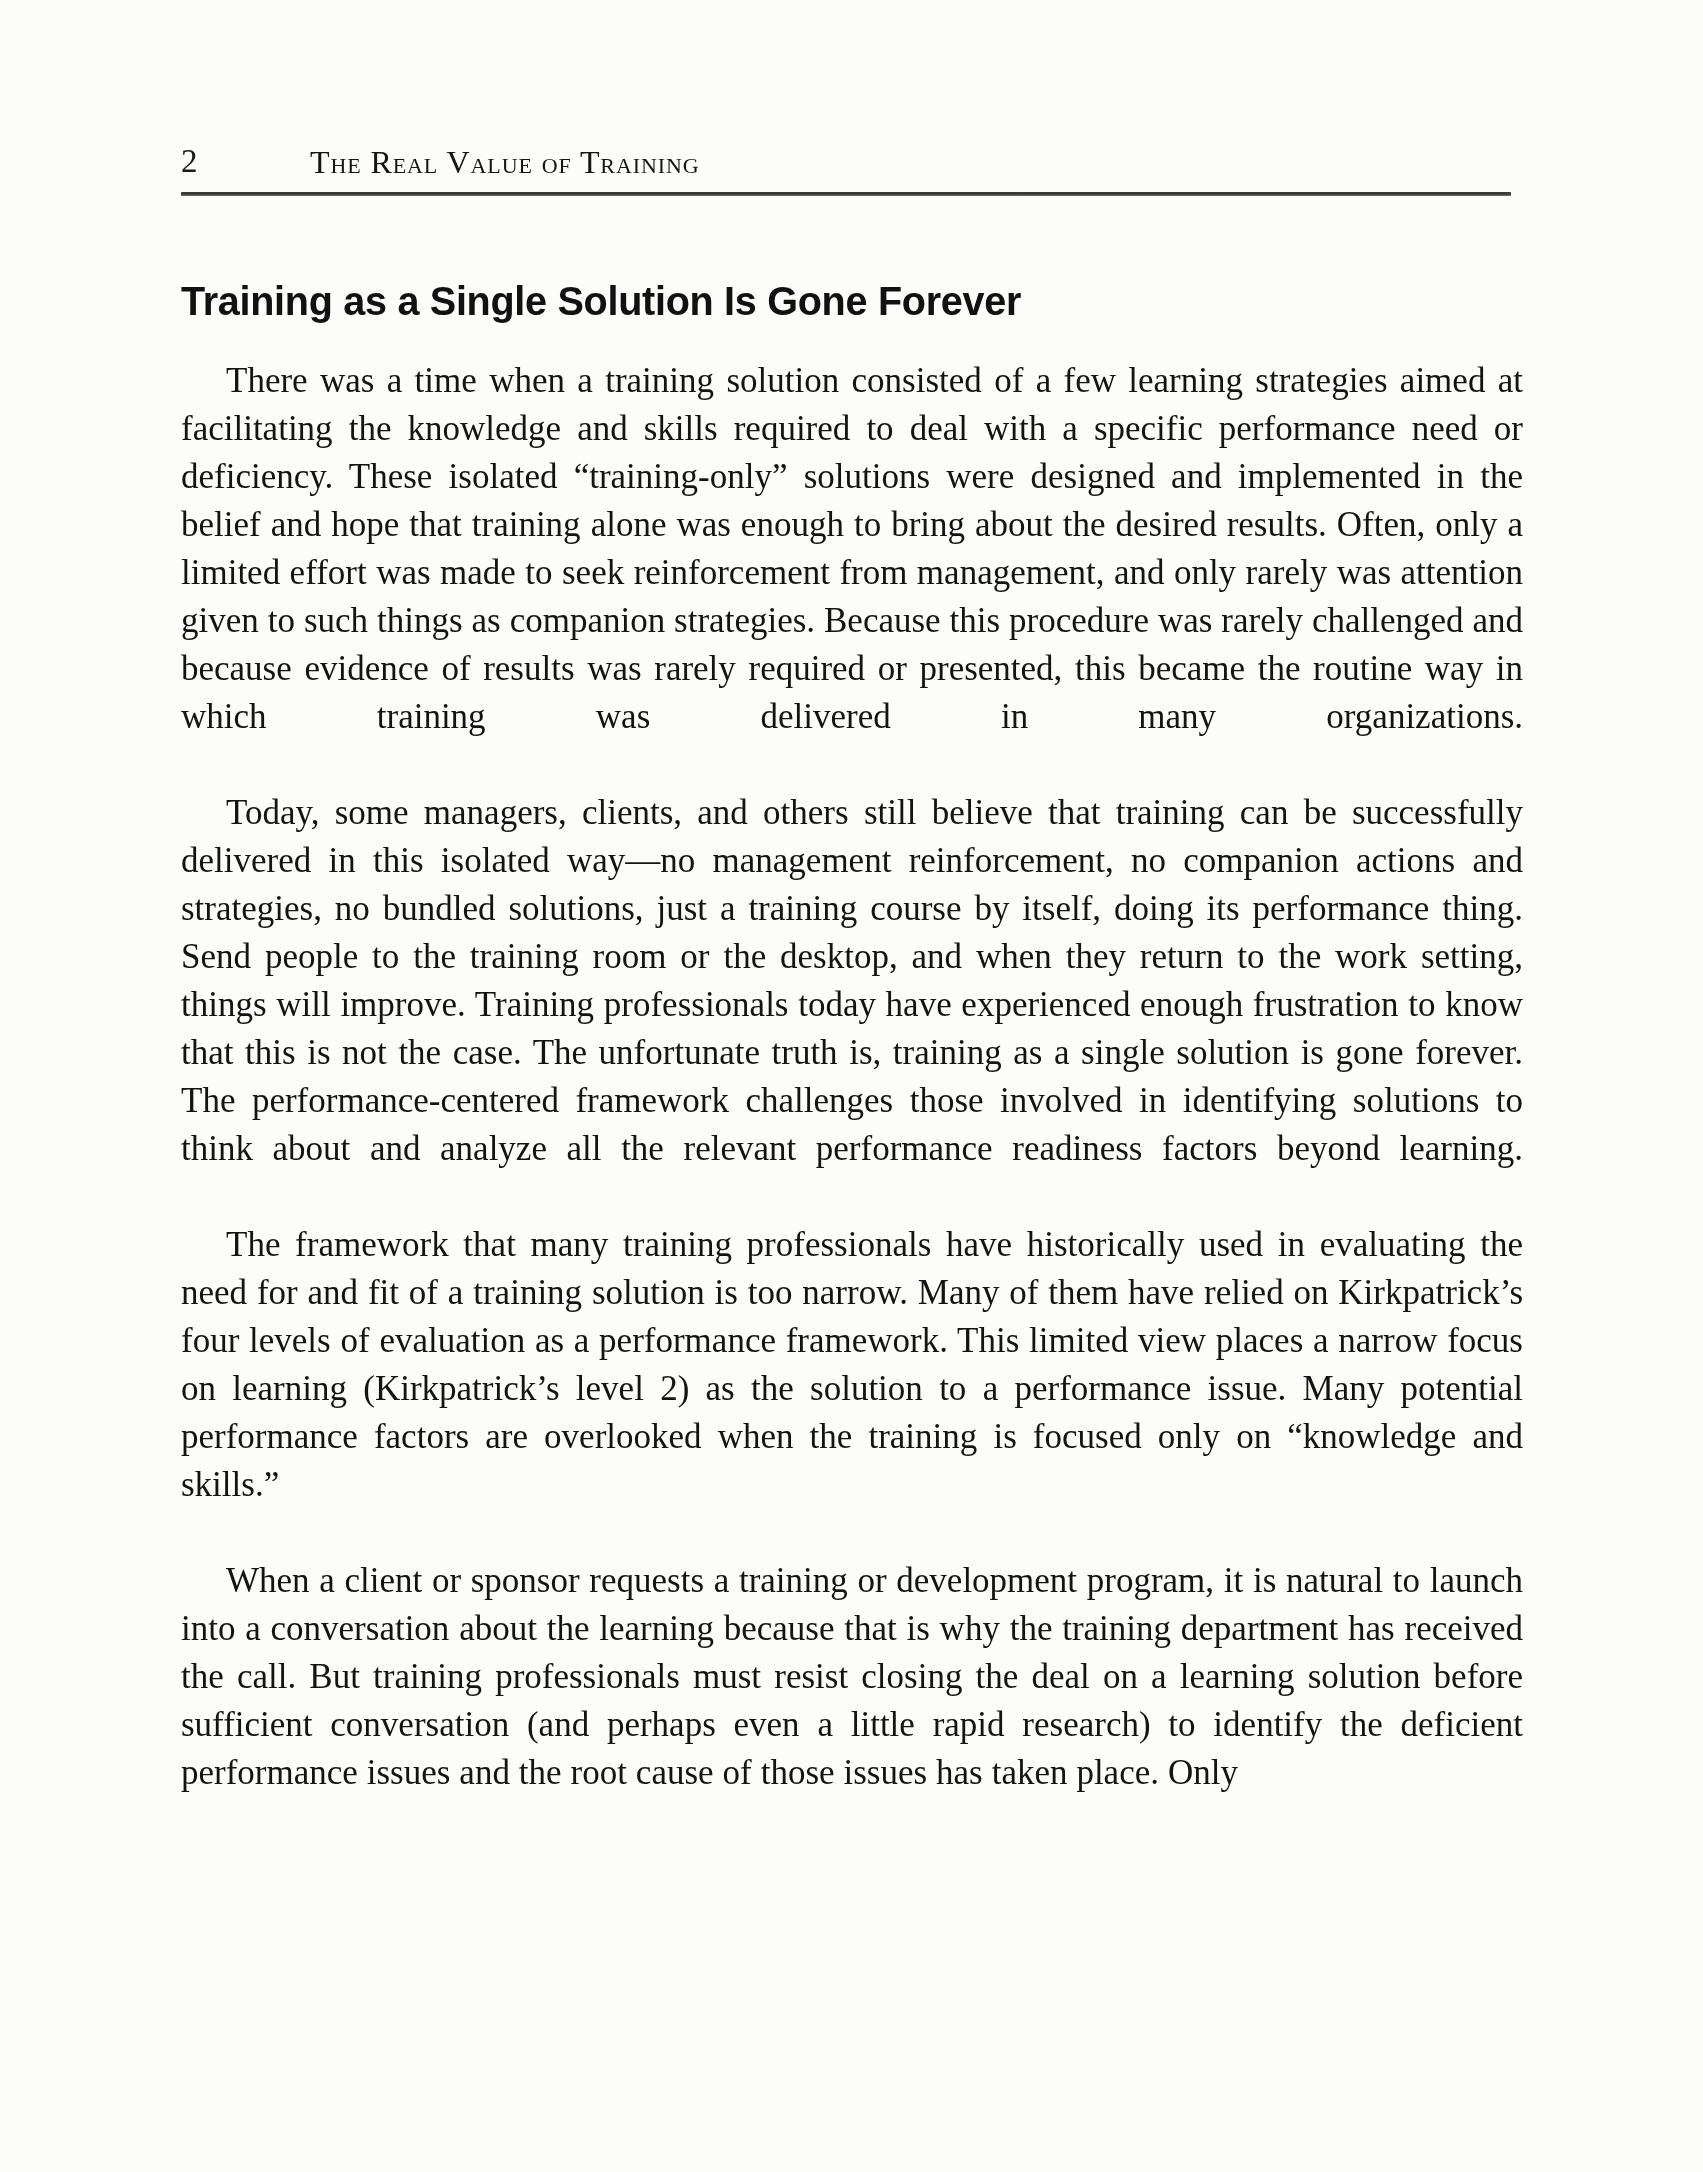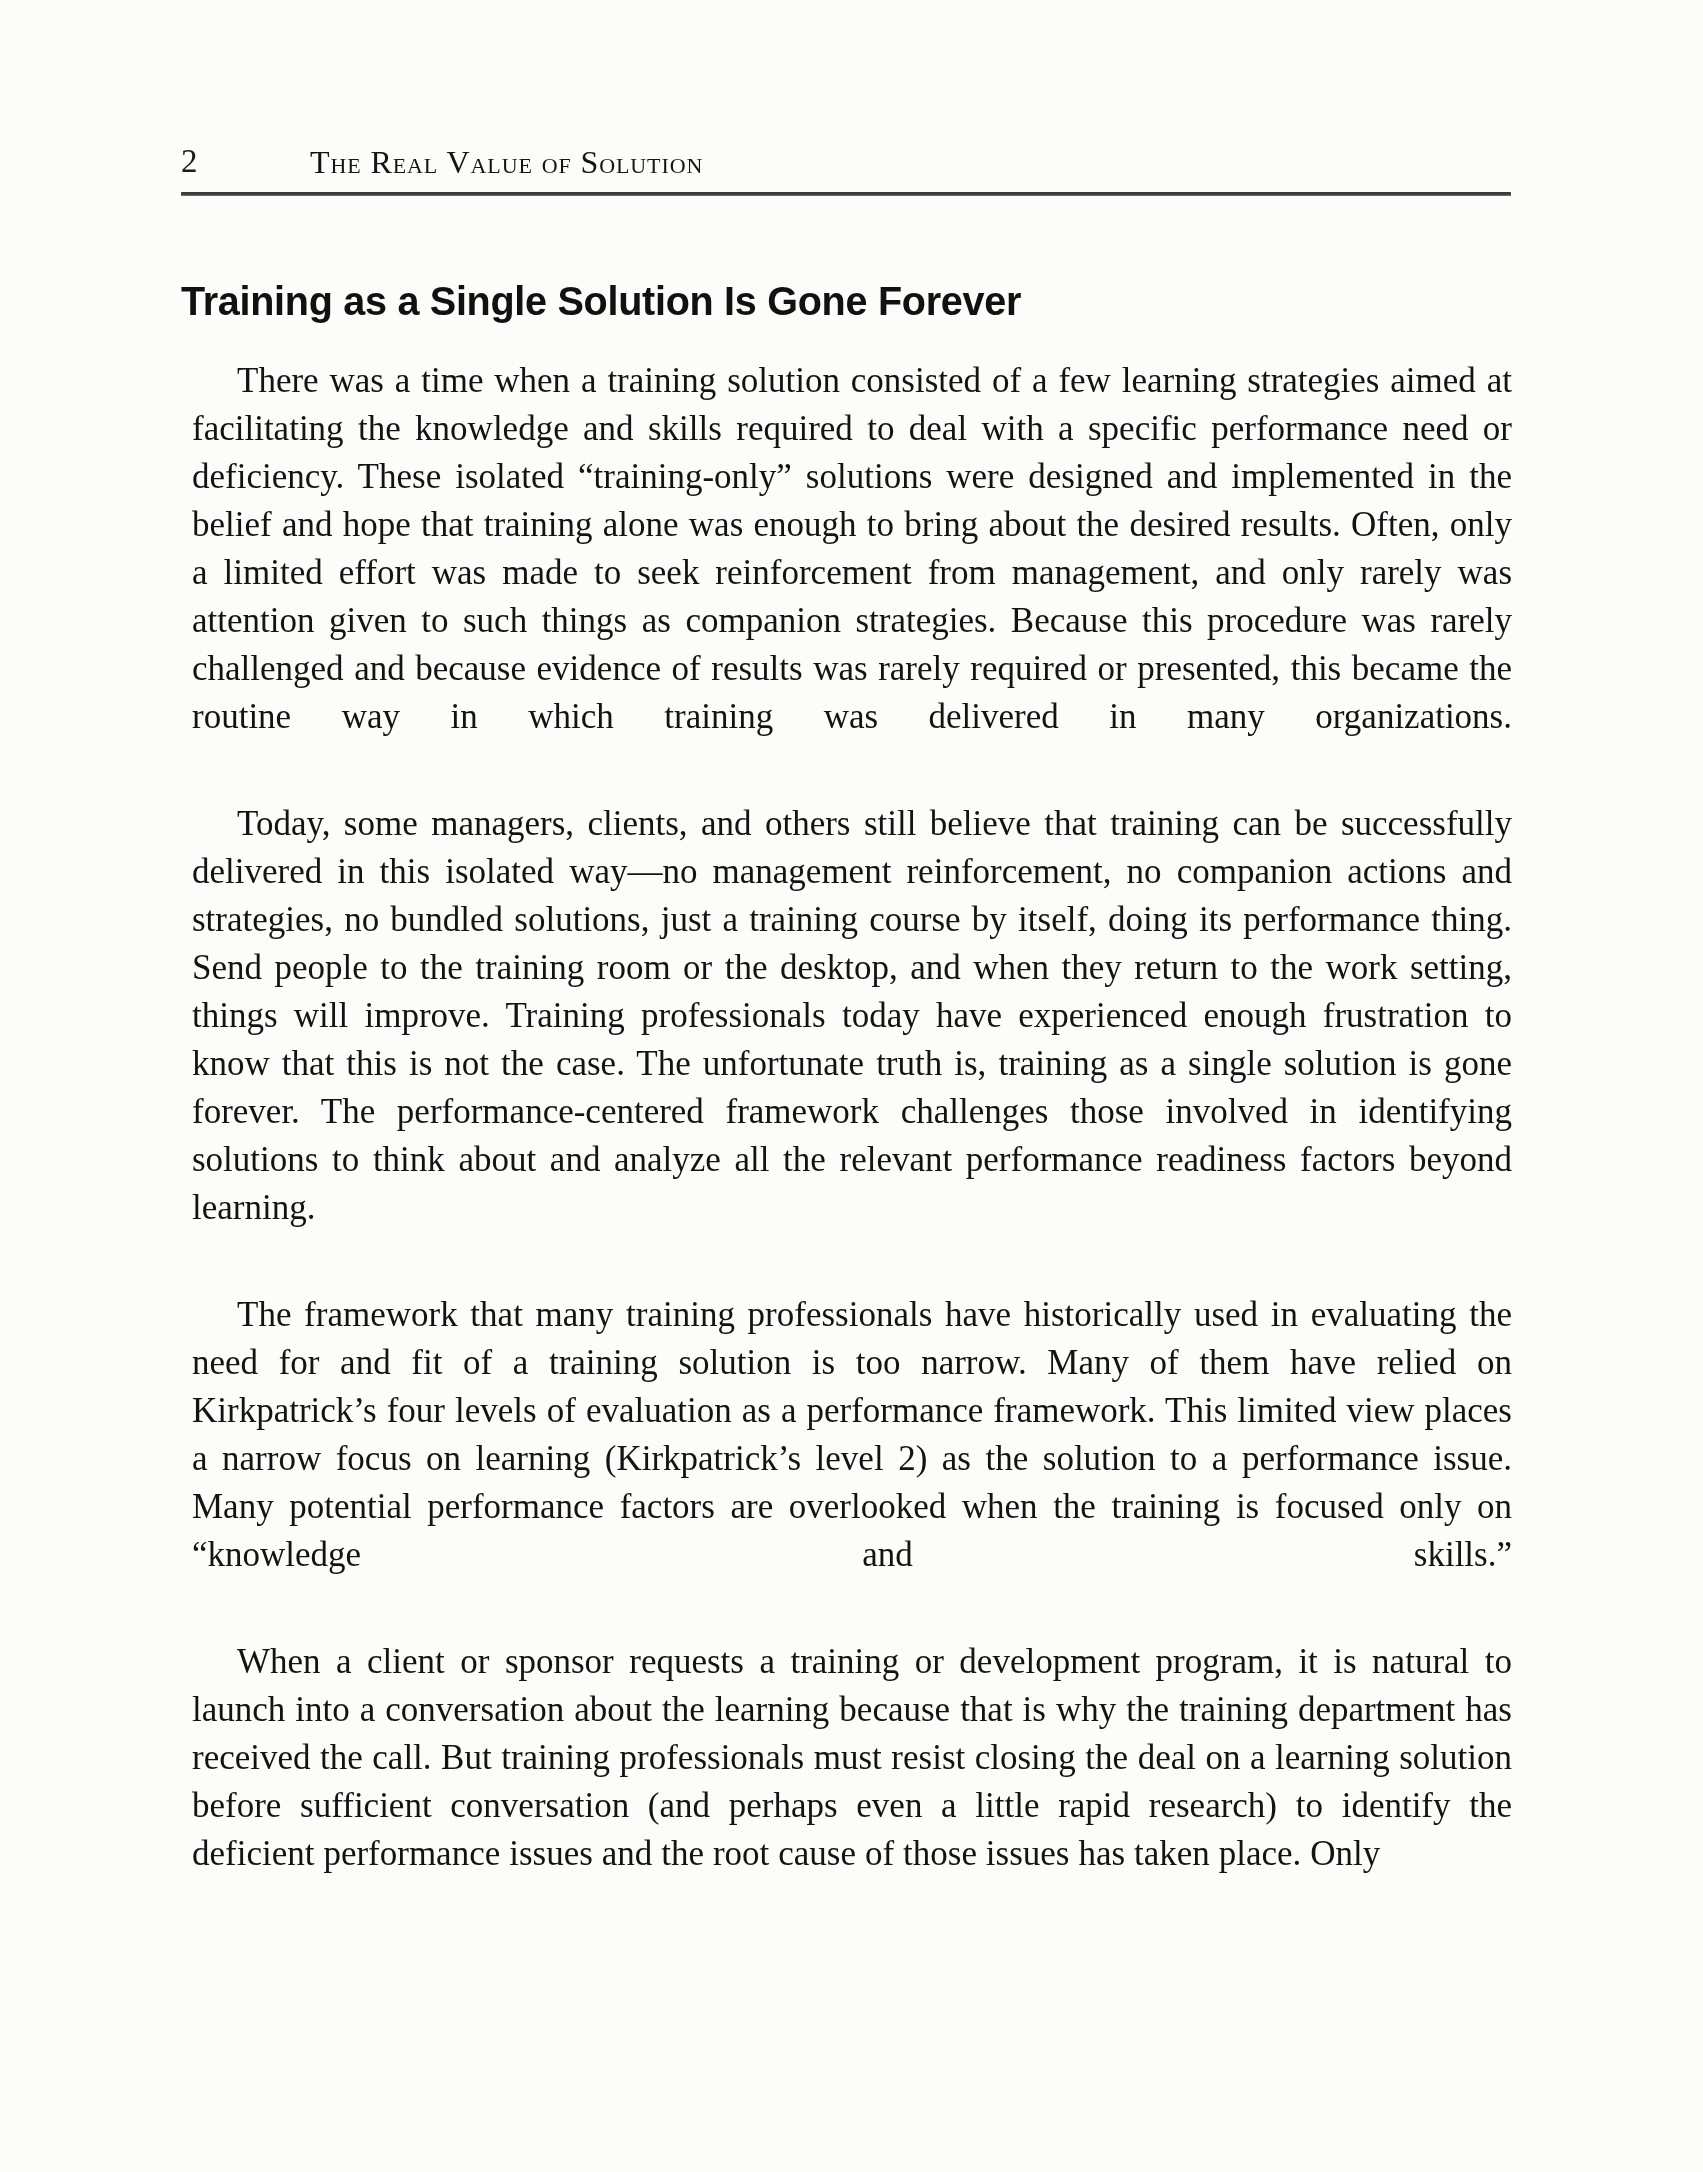--- a/index.html
+++ b/index.html
@@ -85,21 +85,21 @@
     color: #111111;
     transform: scaleX(0.965);
     transform-origin: left center;
   }
 
   
   .body-copy {
     margin-top: 24px;
   }
   .body-copy p {
-    margin: 11px;
+    margin: 0;
     font-family: "Liberation Serif", "DejaVu Serif", serif;
     font-size: 35px;
     line-height: 48px;
     color: #131313;
     text-align: justify;
     text-justify: inter-word;
     text-indent: 45px;
     hyphens: manual;
     word-spacing: 0.2px;
   }
@@ -119,21 +119,21 @@
 </head>
 <body>
 
 <div class="page">
   <div class="paper-tone"></div>
 
   <div class="content">
 
     <div class="running-head">
       <div class="folio">2</div>
-      <div class="running-title">The Real Value of Solution</div>
+      <div class="running-title">The Real Value of Training</div>
     </div>
 
     <div class="head-rule"></div>
 
     <h2 class="section-heading">Training as a Single Solution Is Gone Forever</h2>
 
     <div class="body-copy">
       <p>There was a time when a training solution consisted of a few learning strategies aimed at facilitating the knowledge and skills required to deal with a specific performance need or deficiency. These isolated “training-only” solutions were designed and implemented in the belief and hope that training alone was enough to bring about the desired results. Often, only a limited effort was made to seek reinforcement from management, and only rarely was attention given to such things as companion strategies. Because this procedure was rarely challenged and because evidence of results was rarely required or presented, this became the routine way in which training was delivered in many organizations.</p>
       <p>Today, some managers, clients, and others still believe that training can be successfully delivered in this isolated way—no management reinforcement, no companion actions and strategies, no bundled solutions, just a training course by itself, doing its performance thing. Send people to the training room or the desktop, and when they return to the work setting, things will improve. Training professionals today have experienced enough frustration to know that this is not the case. The unfortunate truth is, training as a single solution is gone forever. The performance-centered framework challenges those involved in identifying solutions to think about and analyze all the relevant performance readiness factors beyond learning.</p>
       <p>The framework that many training professionals have historically used in evaluating the need for and fit of a training solution is too narrow. Many of them have relied on Kirkpatrick’s four levels of evaluation as a performance framework. This limited view places a narrow focus on learning (Kirkpatrick’s level 2) as the solution to a performance issue. Many potential performance factors are overlooked when the training is focused only on “knowledge and skills.”</p>

